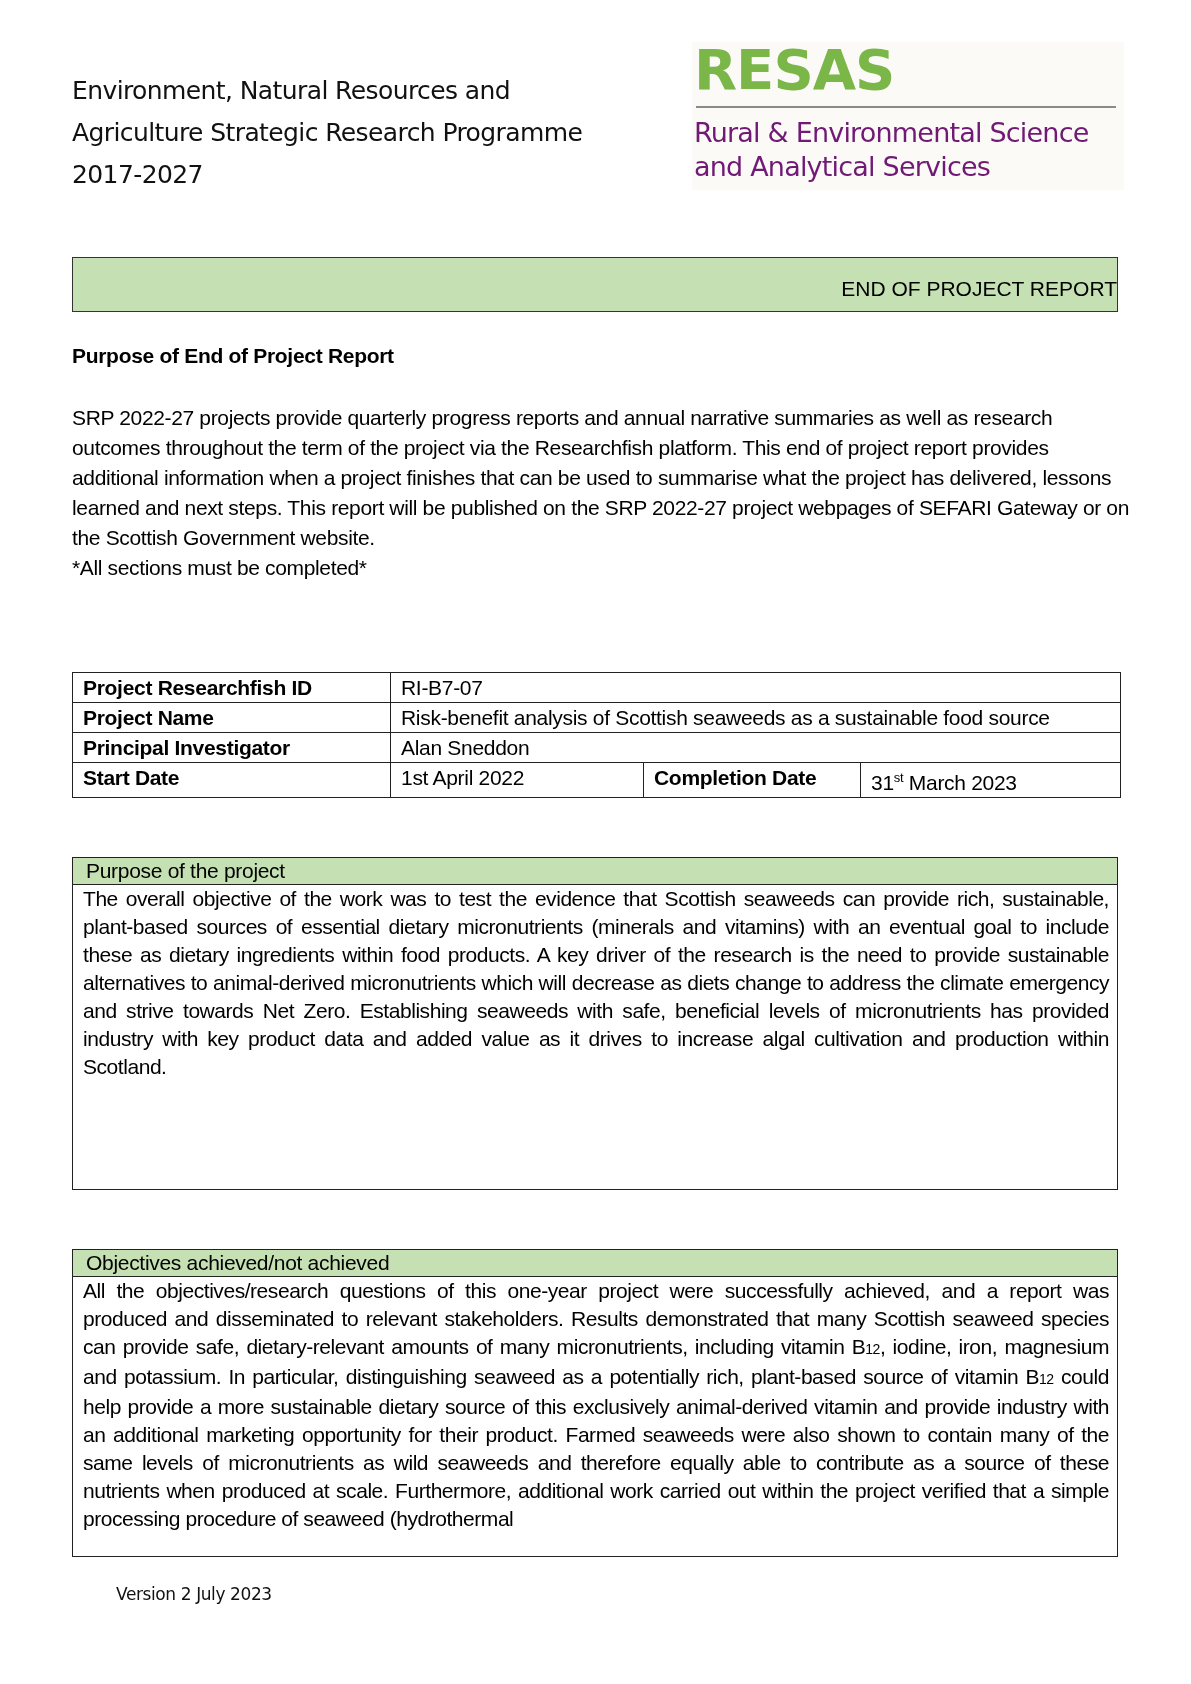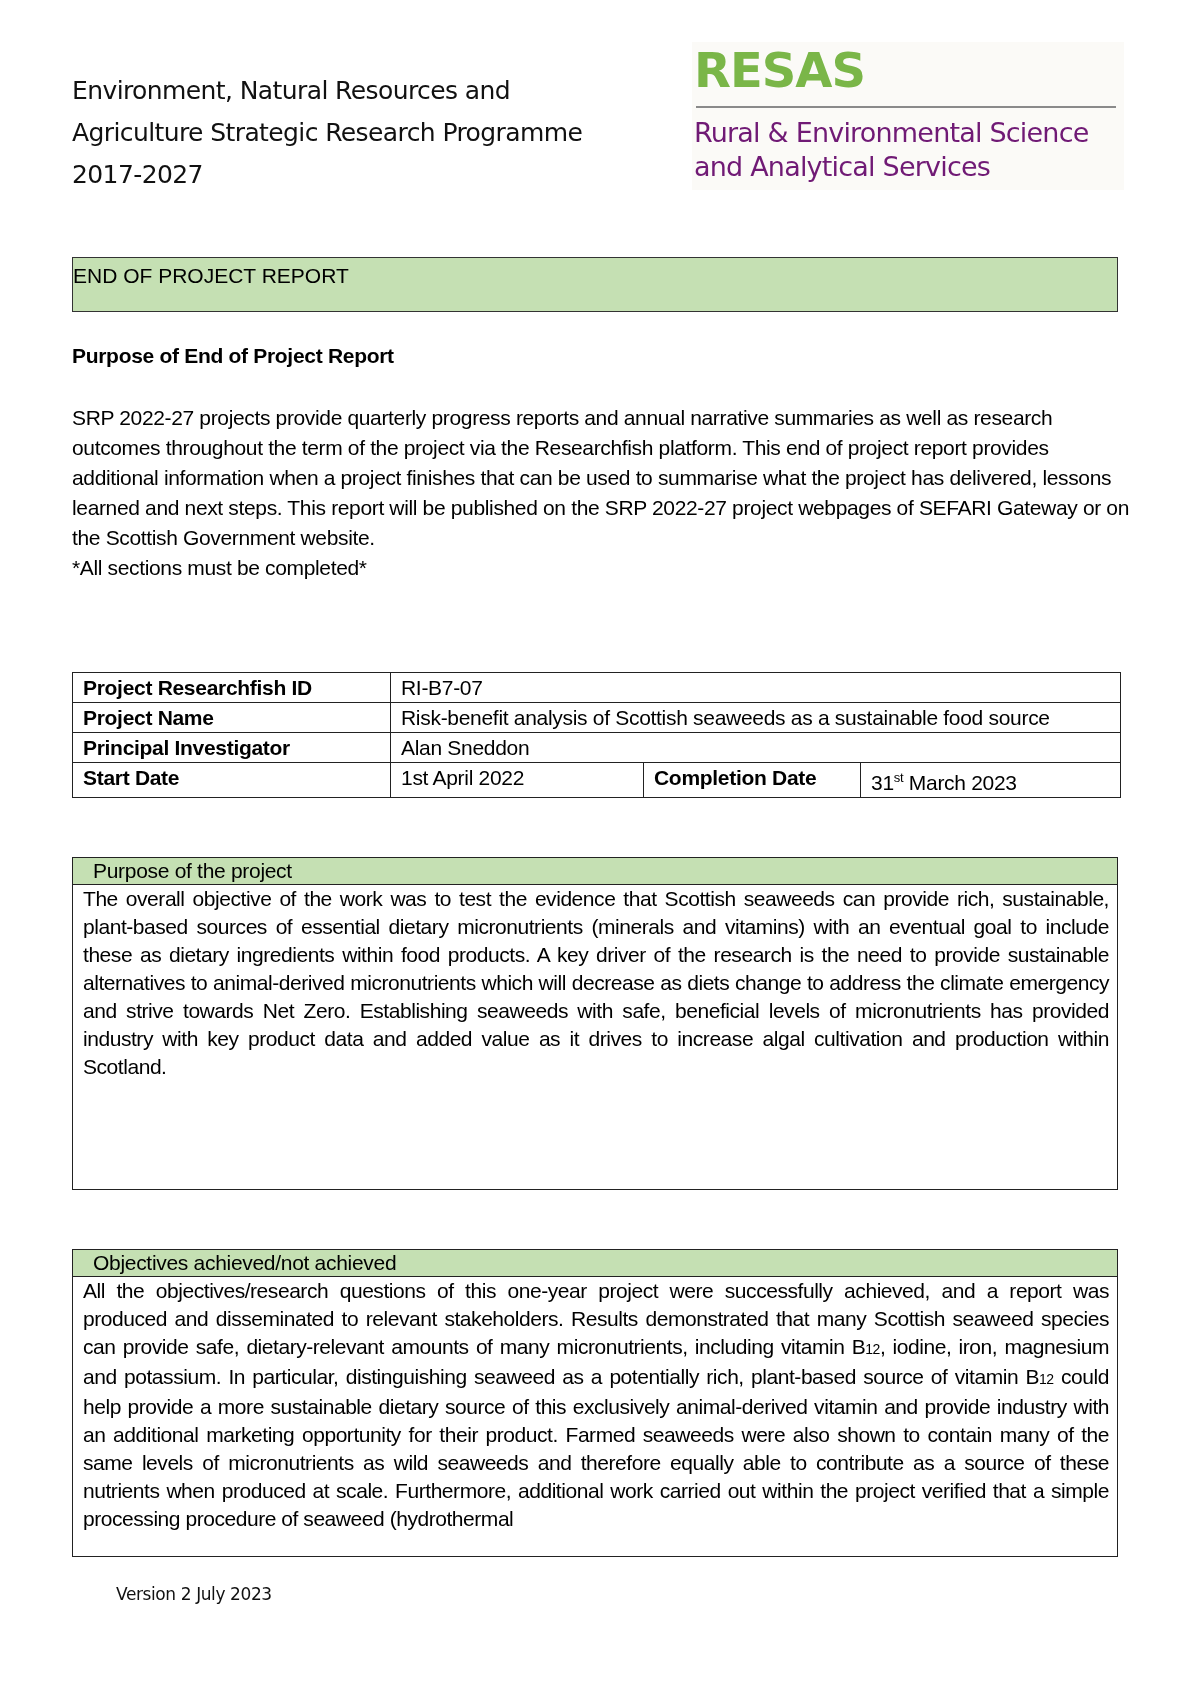--- a/index.html
+++ b/index.html
@@ -34,21 +34,21 @@
       top: 42px;
       width: 432px;
       height: 148px;
       background: #fbfaf7;
     }
     .logo-mark {
       position: absolute;
       left: 2px;
       top: 0px;
       font-family: "DejaVu Sans", sans-serif;
-      font-size: 48px;
+      font-size: 56px;
       font-weight: bold;
       color: #7ab648;
       letter-spacing: -1px;
       line-height: 56px;
     }
     .logo-rule {
       position: absolute;
       left: 4px;
       top: 64px;
       width: 420px;
@@ -70,24 +70,24 @@
 
     .report-banner {
       position: absolute;
       left: 72px;
       top: 257px;
       width: 1046px;
       height: 55px;
       box-sizing: border-box;
       border: 1.5px solid #333;
       background: #c5e0b3;
-      text-align: left;
+      text-align: right;
       font-size: 21px;
       line-height: 30px;
-      padding-top: 3px;
+      padding-top: 16px;
     }
 
     .section-heading {
       position: absolute;
       left: 72px;
       top: 344px;
       font-size: 21px;
       font-weight: bold;
       letter-spacing: -0.3px;
     }
@@ -128,21 +128,21 @@
       left: 72px;
       width: 1046px;
       box-sizing: border-box;
       border: 1.5px solid #222;
     }
     .panel-header {
       background: #c5e0b3;
       border-bottom: 1.5px solid #222;
       font-size: 21px;
       line-height: 26px;
-      padding: 0 20px;
+      padding: 0 13px;
       letter-spacing: -0.3px;
     }
     .panel-body {
       font-size: 21px;
       line-height: 28px;
       padding: 0 8px 0 10px;
       text-align: justify;
       letter-spacing: -0.45px;
     }
     .panel-body p { margin: 0; }

